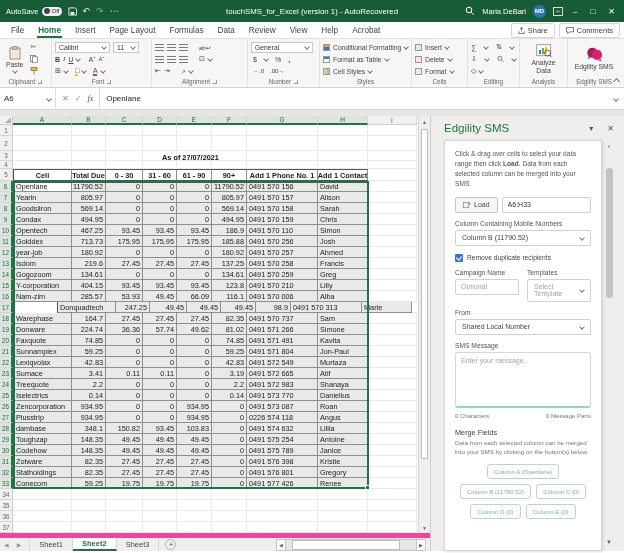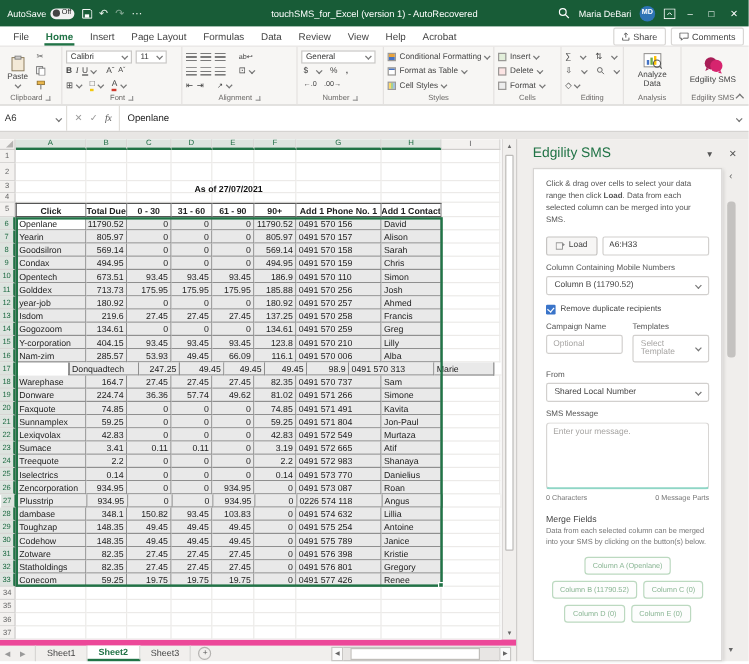--- a/index.html
+++ b/index.html
@@ -509,21 +509,21 @@
             <div class="cell" style="width: 37px;"></div>
             <div class="cell" style="width: 34px;"></div>
             <div class="cell" style="width: 35px;"></div>
             <div class="cell" style="width: 35px;"></div>
             <div class="cell" style="width: 71px;"></div>
             <div class="cell" style="width: 50px;"></div>
             <div class="cell" style="width: 49px;"></div>
           </div>
           <div class="grow" style="height: 12px;">
             <div class="rh">5</div>
-            <div class="cell tbl tt th tl" style="width: 59px;">Click</div>
+            <div class="cell tbl tt th tl" style="width: 59px;">Cell</div>
             <div class="cell tbl tt th" style="width: 34px;">Total Due</div>
             <div class="cell tbl tt th" style="width: 37px;">0 - 30</div>
             <div class="cell tbl tt th" style="width: 34px;">31 - 60</div>
             <div class="cell tbl tt th" style="width: 35px;">61 - 90</div>
             <div class="cell tbl tt th" style="width: 35px;">90+</div>
             <div class="cell tbl tt th" style="width: 71px;">Add 1 Phone No. 1</div>
             <div class="cell tbl tt th" style="width: 50px;">Add 1 Contact</div>
             <div class="cell" style="width: 49px;"></div>
           </div>
           <div class="grow" style="height: 11px;">
@@ -570,21 +570,21 @@
             <div class="cell tbl sel num" style="width: 34px;">0</div>
             <div class="cell tbl sel num" style="width: 35px;">0</div>
             <div class="cell tbl sel num" style="width: 35px;">494.95</div>
             <div class="cell tbl sel" style="width: 71px;">0491 570 159</div>
             <div class="cell tbl sel" style="width: 50px;">Chris</div>
             <div class="cell" style="width: 49px;"></div>
           </div>
           <div class="grow" style="height: 11px;">
             <div class="rh rhsel">10</div>
             <div class="cell tbl tl sel" style="width: 59px;">Opentech</div>
-            <div class="cell tbl sel num" style="width: 34px;">673.51</div>
+            <div class="cell tbl sel num" style="width: 34px;">467.25</div>
             <div class="cell tbl sel num" style="width: 37px;">93.45</div>
             <div class="cell tbl sel num" style="width: 34px;">93.45</div>
             <div class="cell tbl sel num" style="width: 35px;">93.45</div>
             <div class="cell tbl sel num" style="width: 35px;">186.9</div>
             <div class="cell tbl sel" style="width: 71px;">0491 570 110</div>
             <div class="cell tbl sel" style="width: 50px;">Simon</div>
             <div class="cell" style="width: 49px;"></div>
           </div>
           <div class="grow" style="height: 11px;">
             <div class="rh rhsel">11</div>
@@ -771,21 +771,21 @@
             <div class="cell tbl tl sel" style="width: 59px;">Zencorporation</div>
             <div class="cell tbl sel num" style="width: 34px;">934.95</div>
             <div class="cell tbl sel num" style="width: 37px;">0</div>
             <div class="cell tbl sel num" style="width: 34px;">0</div>
             <div class="cell tbl sel num" style="width: 35px;">934.95</div>
             <div class="cell tbl sel num" style="width: 35px;">0</div>
             <div class="cell tbl sel" style="width: 71px;">0491 573 087</div>
             <div class="cell tbl sel" style="width: 50px;">Roan</div>
             <div class="cell" style="width: 49px;"></div>
           </div>
-          <div class="grow" style="height: 11px; justify-content: center;">
+          <div class="grow" style="height: 11px;">
             <div class="rh rhsel">27</div>
             <div class="cell tbl tl sel" style="width: 59px;">Plusstrip</div>
             <div class="cell tbl sel num" style="width: 34px;">934.95</div>
             <div class="cell tbl sel num" style="width: 37px;">0</div>
             <div class="cell tbl sel num" style="width: 34px;">0</div>
             <div class="cell tbl sel num" style="width: 35px;">934.95</div>
             <div class="cell tbl sel num" style="width: 35px;">0</div>
             <div class="cell tbl sel" style="width: 71px;">0226 574 118</div>
             <div class="cell tbl sel" style="width: 50px;">Angus</div>
             <div class="cell" style="width: 49px;"></div>

